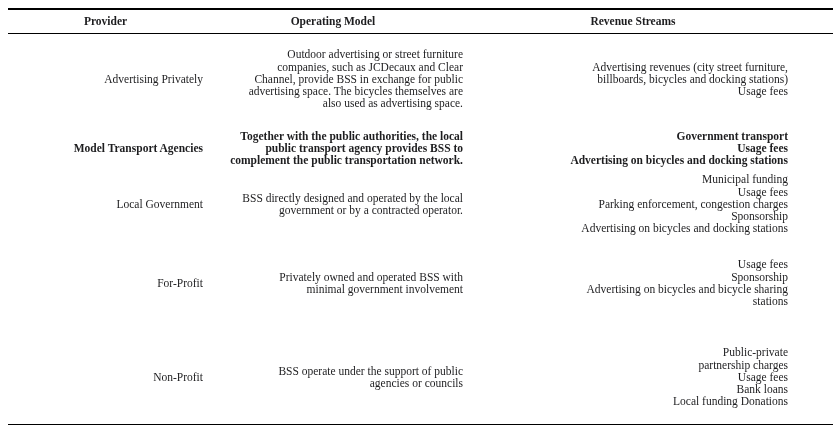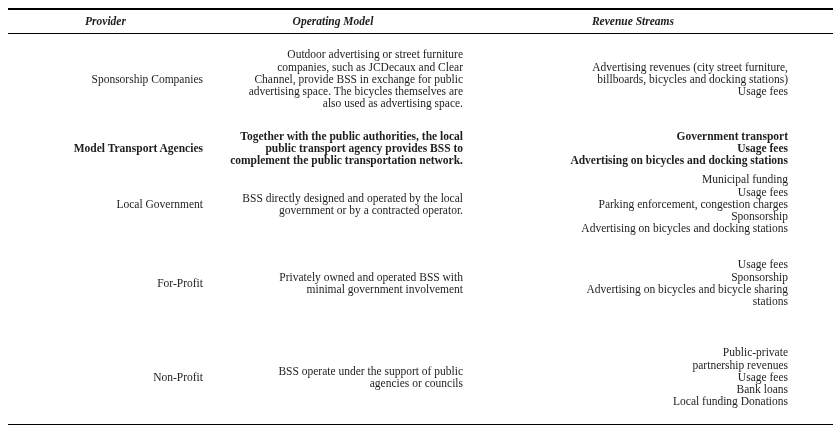--- a/index.html
+++ b/index.html
@@ -29,21 +29,20 @@
   col.c2 { width: 275px; }
   col.c3 { width: 355px; }
   thead th {
     border-top: 2.5px solid #000;
     border-bottom: 1.5px solid #000;
     font-weight: bold;
     font-size: 11.5px;
     line-height: 13px;
     padding: 5px 0 5px 0;
     text-align: center;
-    font-style: italic;
   }
   thead th.h2 { padding-right: 15px; }
   thead th.h3 { padding-right: 45px; }
   tbody td {
     text-align: right;
     vertical-align: middle;
     font-size: 11.5px;
     line-height: 12.3px;
     padding: 0;
   }
@@ -80,21 +79,21 @@
     </colgroup>
     <thead>
       <tr>
         <th class="h1">Provider</th>
         <th class="h2">Operating Model</th>
         <th class="h3">Revenue Streams</th>
       </tr>
     </thead>
     <tbody>
       <tr class="r1">
-        <td class="prov">Sponsorship Companies</td>
+        <td class="prov">Advertising Privately</td>
         <td class="op">Outdoor advertising or street furniture
 companies, such as JCDecaux and Clear
 Channel, provide BSS in exchange for public
 advertising space. The bicycles themselves are
 also used as advertising space.</td>
         <td class="rev">
             <div class="rev-item">Advertising revenues (city street furniture,
 billboards, bicycles and docking stations)</div>
             <div class="rev-item">Usage fees</div>
           </td>
@@ -132,21 +131,21 @@
             <div class="rev-item">Advertising on bicycles and bicycle sharing
 stations</div>
           </td>
       </tr>
       <tr class="r5">
         <td class="prov">Non-Profit</td>
         <td class="op">BSS operate under the support of public
 agencies or councils</td>
         <td class="rev">
             <div class="rev-item">Public-private
-partnership revenues</div>
+partnership charges</div>
             <div class="rev-item">Usage fees</div>
             <div class="rev-item">Bank loans</div>
             <div class="rev-item">Local funding Donations</div>
           </td>
       </tr>
     </tbody>
   </table>
 
   <div class="source-note"><span>Source: Shaheen et al. </span><span class="cite">[33]</span><span>; Cohen &amp; Kietzmann </span><span class="cite">[44]</span><span>.</span></div>
 </div>

